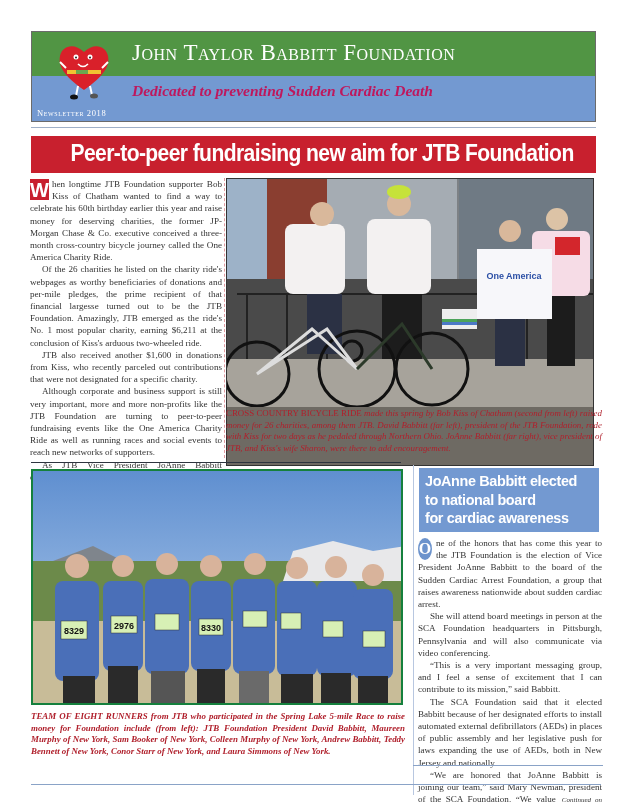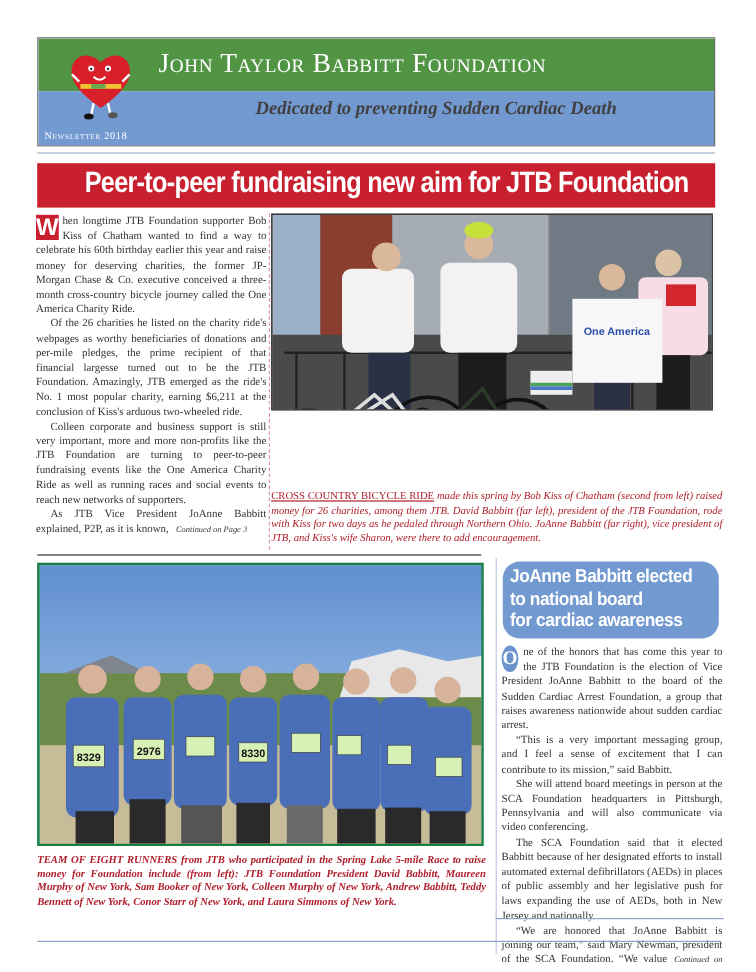--- a/index.html
+++ b/index.html
@@ -4,55 +4,55 @@
 <style>
   * { box-sizing: border-box; margin: 0; padding: 0; }
   html, body { width: 630px; height: 810px; background: #ffffff; overflow: hidden; }
   body { position: relative; font-family: "Liberation Serif", "DejaVu Serif", serif; color: #2a2a2a; }
 
   
   .masthead { position: absolute; left: 31px; top: 31px; width: 565px; height: 91px; border: 1px solid #6b6b6b; overflow: hidden; }
   .mast-top { position: absolute; left: 0; top: 0; width: 100%; height: 44px; background: #519544; }
   .mast-bottom { position: absolute; left: 0; top: 44px; width: 100%; height: 47px; background: #7399d1; }
   .mast-title { position: absolute; left: 100px; right: 0; top: 8px; text-align: left; color: #ffffff; font-size: 23px; font-variant: small-caps; letter-spacing: 0.5px; font-family: "Liberation Serif", serif; }
-  .mast-tagline { position: absolute; left: 100px; right: 0; top: 50px; text-align: center; color: #404040; font-style: italic; font-weight: bold; font-size: 15.5px; }
+  .mast-tagline { position: absolute; left: 100px; right: 0; top: 50px; color: #be185d; font-style: italic; font-weight: bold; font-size: 15.5px; }
   .mast-tagline2 { position: absolute; left: 100px; right: 0; top: 70px; text-align: center; color: #ffffff; font-style: italic; font-size: 14.5px; }
   .mast-newsletter { position: absolute; left: 5px; bottom: 3px; color: #ffffff; font-size: 8.5px; font-variant: small-caps; letter-spacing: 0.6px; }
   .heart-logo { position: absolute; left: 22px; top: 8px; width: 60px; height: 62px; }
 
   .rule-thin { position: absolute; height: 1px; background: #9fb0c8; }
 
   
   .headline-bar { position: absolute; left: 31px; top: 136px; width: 565px; height: 37px; background: #c8202e; }
   .headline { position: absolute; left: 0; right: 0; top: 3px; text-align: center; color: #ffffff; font-family: "Liberation Sans", "DejaVu Sans", sans-serif; font-weight: bold; font-size: 24.5px; letter-spacing: -0.7px; transform: scaleX(0.86); transform-origin: center; white-space: nowrap; }
 
   
   .article-col { position: absolute; left: 30px; top: 178px; width: 192px; font-size: 9.1px; line-height: 12.2px; text-align: justify; color: #333; }
   .article-col p { text-indent: 12px; }
   .article-col p.first { text-indent: 0; }
   .dropcap { float: left; width: 19px; height: 21px; margin: 1px 3px 0 0; background: #c8202e; color: #fff; font-weight: bold; font-size: 20px; line-height: 22px; text-align: center; font-family: "Liberation Sans", sans-serif; }
   .continued { font-style: italic; font-size: 7px; margin-left: 6px; }
 
   .vdivider-dotted { position: absolute; left: 224px; top: 178px; height: 280px; border-left: 1px dashed #e09aa0; }
 
   
-  .photo-bike { position: absolute; left: 226px; top: 178px; width: 368px; height: 164px; overflow: hidden; background: #6e6a63; border: 1px solid #333; }
+  .photo-bike { position: absolute; left: 226px; top: 178px; width: 368px; height: 288px; overflow: hidden; background: #6e6a63; border: 1px solid #333; }
   .caption-bike { position: absolute; left: 226px; top: 408px; width: 376px; font-size: 8.9px; line-height: 11.5px; color: #b0202c; font-style: italic; text-align: justify; }
-  .caption-bike .lead { font-style: normal; font-variant: small-caps; text-decoration: underline; }
+  .caption-bike .lead { font-style: normal; font-variant: small-caps; }
 
   .rule-mid { position: absolute; left: 31px; top: 462px; width: 370px; height: 1px; background: #2e3540; }
 
   
   .photo-run { position: absolute; left: 31px; top: 469px; width: 372px; height: 236px; overflow: hidden; border: 2px solid #15803d; background: #8fb2dd; }
   .caption-run { position: absolute; left: 31px; top: 711px; width: 374px; font-size: 8.9px; line-height: 11.5px; color: #b0202c; font-style: italic; font-weight: bold; text-align: justify; }
 
   .vdivider-right { position: absolute; left: 413px; top: 465px; height: 330px; width: 1px; background: #b8c7e0; }
 
   
-  .side-head { position: absolute; left: 419px; top: 468px; width: 180px; height: 64px; background: #7399d1; padding: 4px 0 0 6px; color: #fff; font-family: "Liberation Sans", "DejaVu Sans", sans-serif; font-weight: bold; font-size: 15.5px; line-height: 18.5px; letter-spacing: -0.4px; border-radius: 14px; }
+  .side-head { position: absolute; left: 419px; top: 468px; width: 180px; height: 64px; background: #7399d1; padding: 4px 0 0 6px; color: #fff; font-family: "Liberation Sans", "DejaVu Sans", sans-serif; font-weight: bold; font-size: 15.5px; line-height: 18.5px; letter-spacing: -0.4px; }
   .side-head span { display: block; transform: scaleX(0.93); transform-origin: left; white-space: nowrap; }
   .side-col { position: absolute; left: 418px; top: 537px; width: 184px; font-size: 9.1px; line-height: 12.2px; text-align: justify; color: #333; }
   .side-col p { text-indent: 12px; }
   .side-col p.first { text-indent: 0; }
   .dropcap-o { float: left; width: 14px; height: 22px; margin: 1px 4px 0 0; border-radius: 50%; background: #6c93cc; color: #fff; font-size: 16px; line-height: 22px; text-align: center; font-weight: bold; }
 
   .rule-bottom { position: absolute; left: 31px; top: 784px; width: 570px; height: 1px; background: #8aa3c7; }
   .rule-side-bottom { position: absolute; left: 413px; top: 765px; width: 190px; height: 1px; background: #8aa3c7; }
 </style>
 </head>
@@ -84,21 +84,22 @@
 
 <div class="rule-thin" style="left:31px; top:127px; width:565px;"></div>
 
 <div class="headline-bar">
   <div class="headline">Peer-to-peer fundraising new aim for JTB Foundation</div>
 </div>
 
 <div class="article-col">
   <p class="first"><span class="dropcap">W</span><span>hen longtime JTB Foundation supporter Bob Kiss of Chatham wanted to find a way to celebrate his 60th birthday earlier this year and raise money for deserving charities, the former JP-Morgan Chase &amp; Co. executive conceived a three-month cross-country bicycle journey called the One America Charity Ride.</span></p>
   <p>Of the 26 charities he listed on the charity ride's webpages as worthy beneficiaries of donations and per-mile pledges, the prime recipient of that financial largesse turned out to be the JTB Foundation. Amazingly, JTB emerged as the ride's No. 1 most popular charity, earning $6,211 at the conclusion of Kiss's arduous two-wheeled ride.</p>
-  <p>Colleen corporate and business support is still very important, more and more non-profits like the JTB Foundation are turning to peer-to-peer fundraising events like the One America Charity Ride as well as running races and social events to reach new networks of supporters.</p>
+  <p>JTB also received another $1,600 in donations from Kiss, who recently parceled out contributions that were not designated for a specific charity.</p>
+  <p>Although corporate and business support is still very important, more and more non-profits like the JTB Foundation are turning to peer-to-peer fundraising events like the One America Charity Ride as well as running races and social events to reach new networks of supporters.</p>
   <p><span>As JTB Vice President JoAnne Babbitt explained, P2P, as it is known,</span><span class="continued">Continued on Page 3</span></p>
 </div>
 
 <div class="vdivider-dotted"></div>
 
 <div class="photo-bike" title="Four people with bicycles outside a brick building, holding a One America shirt and an AED">
   <svg width="368" height="228" viewBox="0 0 368 228">
     <rect x="0" y="0" width="368" height="228" fill="#7d8185"></rect>
     <rect x="0" y="0" width="40" height="100" fill="#9db2c8"></rect>
     <rect x="40" y="0" width="60" height="105" fill="#8a3e30"></rect>
@@ -210,20 +211,20 @@
 
 <div class="vdivider-right"></div>
 
 <div class="side-head">
   <span>JoAnne Babbitt elected</span>
   <span>to national board</span>
   <span>for cardiac awareness</span>
 </div>
 <div class="side-col">
   <p class="first"><span class="dropcap-o">O</span><span>ne of the honors that has come this year to the JTB Foundation is the election of Vice President JoAnne Babbitt to the board of the Sudden Cardiac Arrest Foundation, a group that raises awareness nationwide about sudden cardiac arrest.</span></p>
+  <p>She will attend board meetings in person at the SCA Foundation headquarters in Pittsburgh, Pennsylvania and will also communicate via video conferencing.</p>
   <p>“This is a very important messaging group, and I feel a sense of excitement that I can contribute to its mission,” said Babbitt.</p>
-  <p>She will attend board meetings in person at the SCA Foundation headquarters in Pittsburgh, Pennsylvania and will also communicate via video conferencing.</p>
   <p>The SCA Foundation said that it elected Babbitt because of her designated efforts to install automated external defibrillators (AEDs) in places of public assembly and her legislative push for laws expanding the use of AEDs, both in New Jersey and nationally.</p>
   <p><span>“We are honored that JoAnne Babbitt is joining our team,” said Mary Newman, president of the SCA Foundation. “We value</span><span class="continued">Continued on Page 2</span></p>
 </div>
 
 <div class="rule-side-bottom"></div>
 <div class="rule-bottom"></div>
 
 </body></html>

